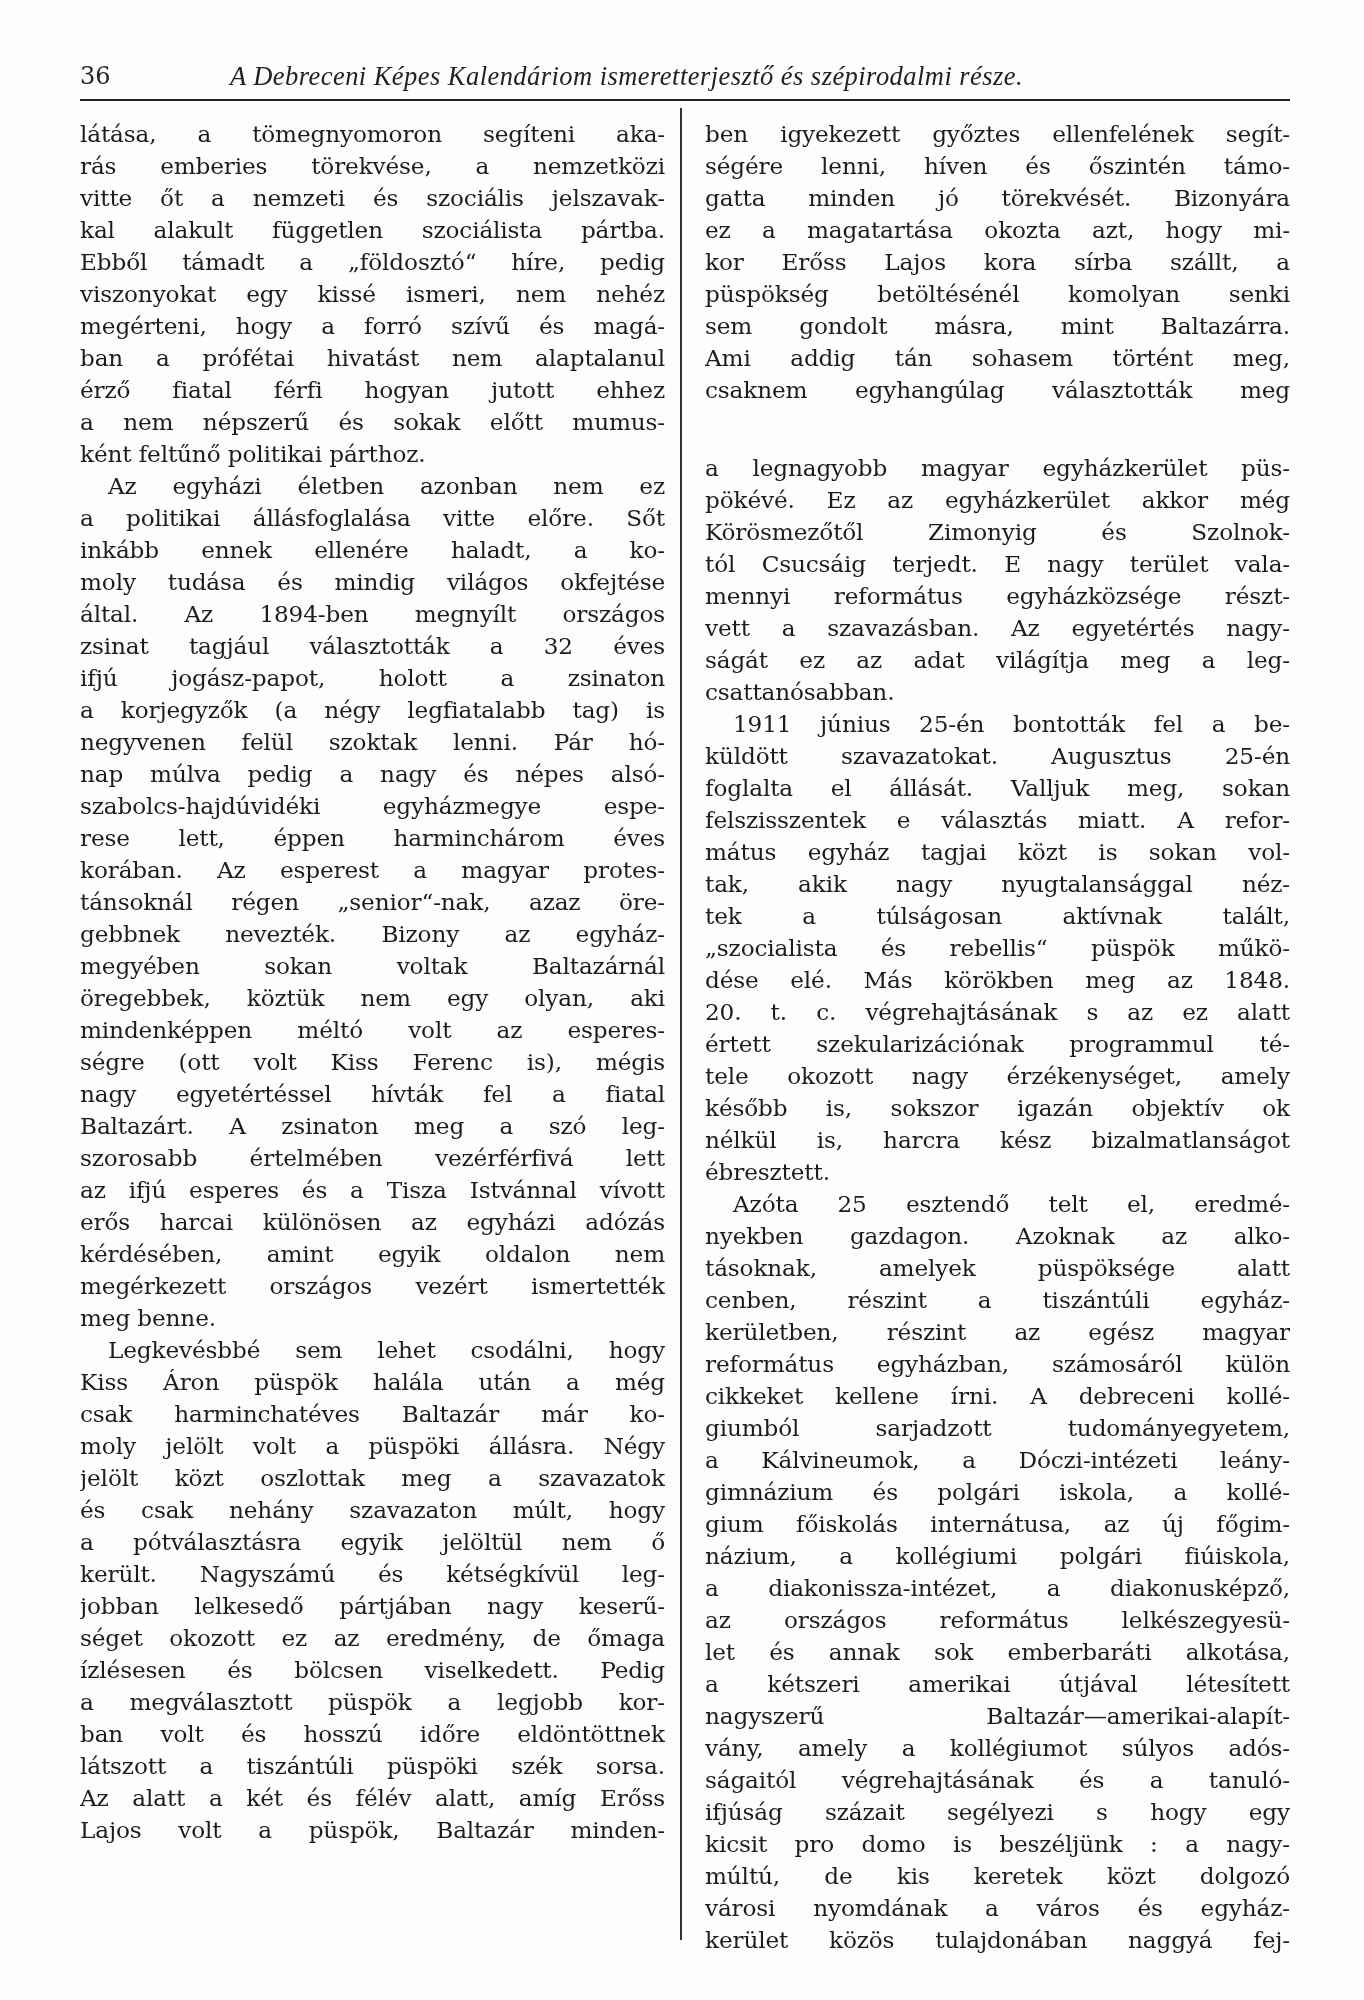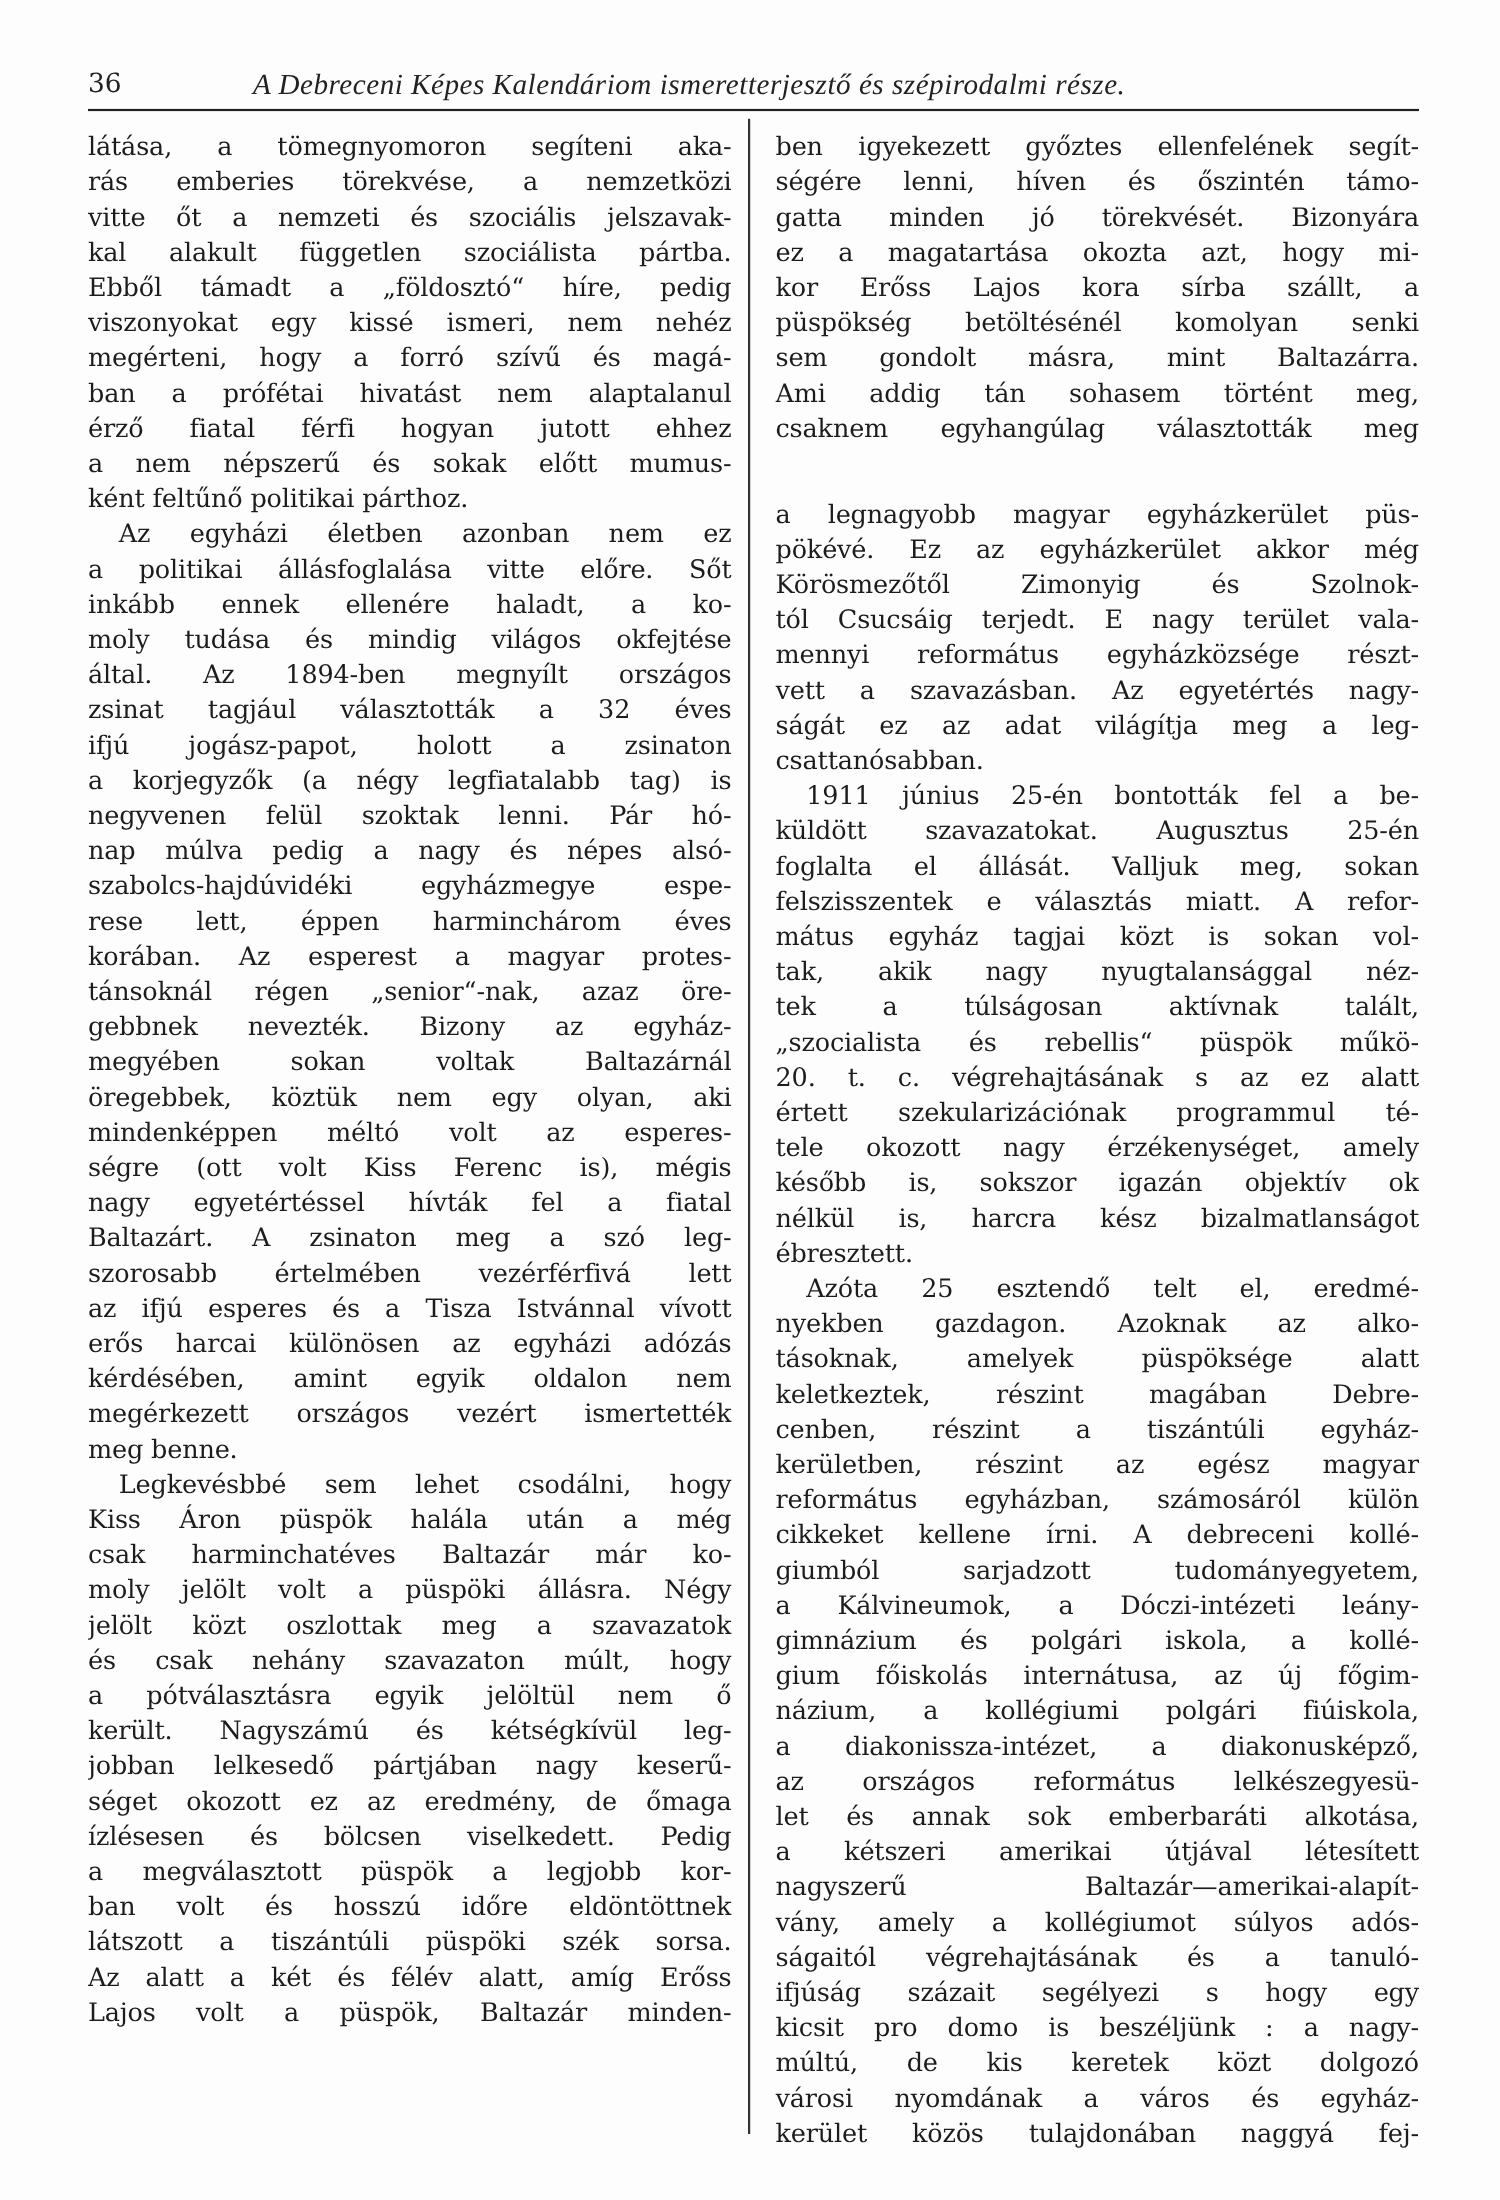--- a/index.html
+++ b/index.html
@@ -103,30 +103,30 @@
       <span class="line" style="white-space: normal; overflow: hidden;">ságát ez az adat világítja meg a leg-</span>
       <span class="line end">csattanósabban.</span>
       <span class="line indent" style="white-space: normal; overflow: hidden;">1911 június 25-én bontották fel a be-</span>
       <span class="line" style="white-space: normal; overflow: hidden;">küldött szavazatokat. Augusztus 25-én</span>
       <span class="line" style="white-space: normal; overflow: hidden;">foglalta el állását. Valljuk meg, sokan</span>
       <span class="line" style="white-space: normal; overflow: hidden;">felszisszentek e választás miatt. A refor-</span>
       <span class="line" style="white-space: normal; overflow: hidden;">mátus egyház tagjai közt is sokan vol-</span>
       <span class="line" style="white-space: normal; overflow: hidden;">tak, akik nagy nyugtalansággal néz-</span>
       <span class="line" style="white-space: normal; overflow: hidden;">tek a túlságosan aktívnak talált,</span>
       <span class="line" style="white-space: normal; overflow: hidden;">„szocialista és rebellis“ püspök műkö-</span>
+      <span class="line" style="white-space: normal; overflow: hidden;">dése elé. Más körökben meg az 1848.</span>
       <span class="line" style="white-space: normal; overflow: hidden;">20. t. c. végrehajtásának s az ez alatt</span>
       <span class="line" style="white-space: normal; overflow: hidden;">értett szekularizációnak programmul té-</span>
       <span class="line" style="white-space: normal; overflow: hidden;">tele okozott nagy érzékenységet, amely</span>
       <span class="line" style="white-space: normal; overflow: hidden;">később is, sokszor igazán objektív ok</span>
       <span class="line" style="white-space: normal; overflow: hidden;">nélkül is, harcra kész bizalmatlanságot</span>
       <span class="line end">ébresztett.</span>
       <span class="line indent" style="white-space: normal; overflow: hidden;">Azóta 25 esztendő telt el, eredmé-</span>
       <span class="line" style="white-space: normal; overflow: hidden;">nyekben gazdagon. Azoknak az alko-</span>
       <span class="line" style="white-space: normal; overflow: hidden;">tásoknak, amelyek püspöksége alatt</span>
-      <span class="line" style="white-space: normal; overflow: hidden;">keletkeztek, részint magában Debre-</span>
       <span class="line" style="white-space: normal; overflow: hidden;">cenben, részint a tiszántúli egyház-</span>
       <span class="line" style="white-space: normal; overflow: hidden;">kerületben, részint az egész magyar</span>
       <span class="line" style="white-space: normal; overflow: hidden;">református egyházban, számosáról külön</span>
       <span class="line" style="white-space: normal; overflow: hidden;">cikkeket kellene írni. A debreceni kollé-</span>
       <span class="line" style="white-space: normal; overflow: hidden;">giumból sarjadzott tudományegyetem,</span>
       <span class="line" style="white-space: normal; overflow: hidden;">a Kálvineumok, a Dóczi-intézeti leány-</span>
       <span class="line" style="white-space: normal; overflow: hidden;">gimnázium és polgári iskola, a kollé-</span>
       <span class="line" style="white-space: normal; overflow: hidden;">gium főiskolás internátusa, az új főgim-</span>
       <span class="line" style="white-space: normal; overflow: hidden;">názium, a kollégiumi polgári fiúiskola,</span>
       <span class="line" style="white-space: normal; overflow: hidden;">a diakonissza-intézet, a diakonusképző,</span>

